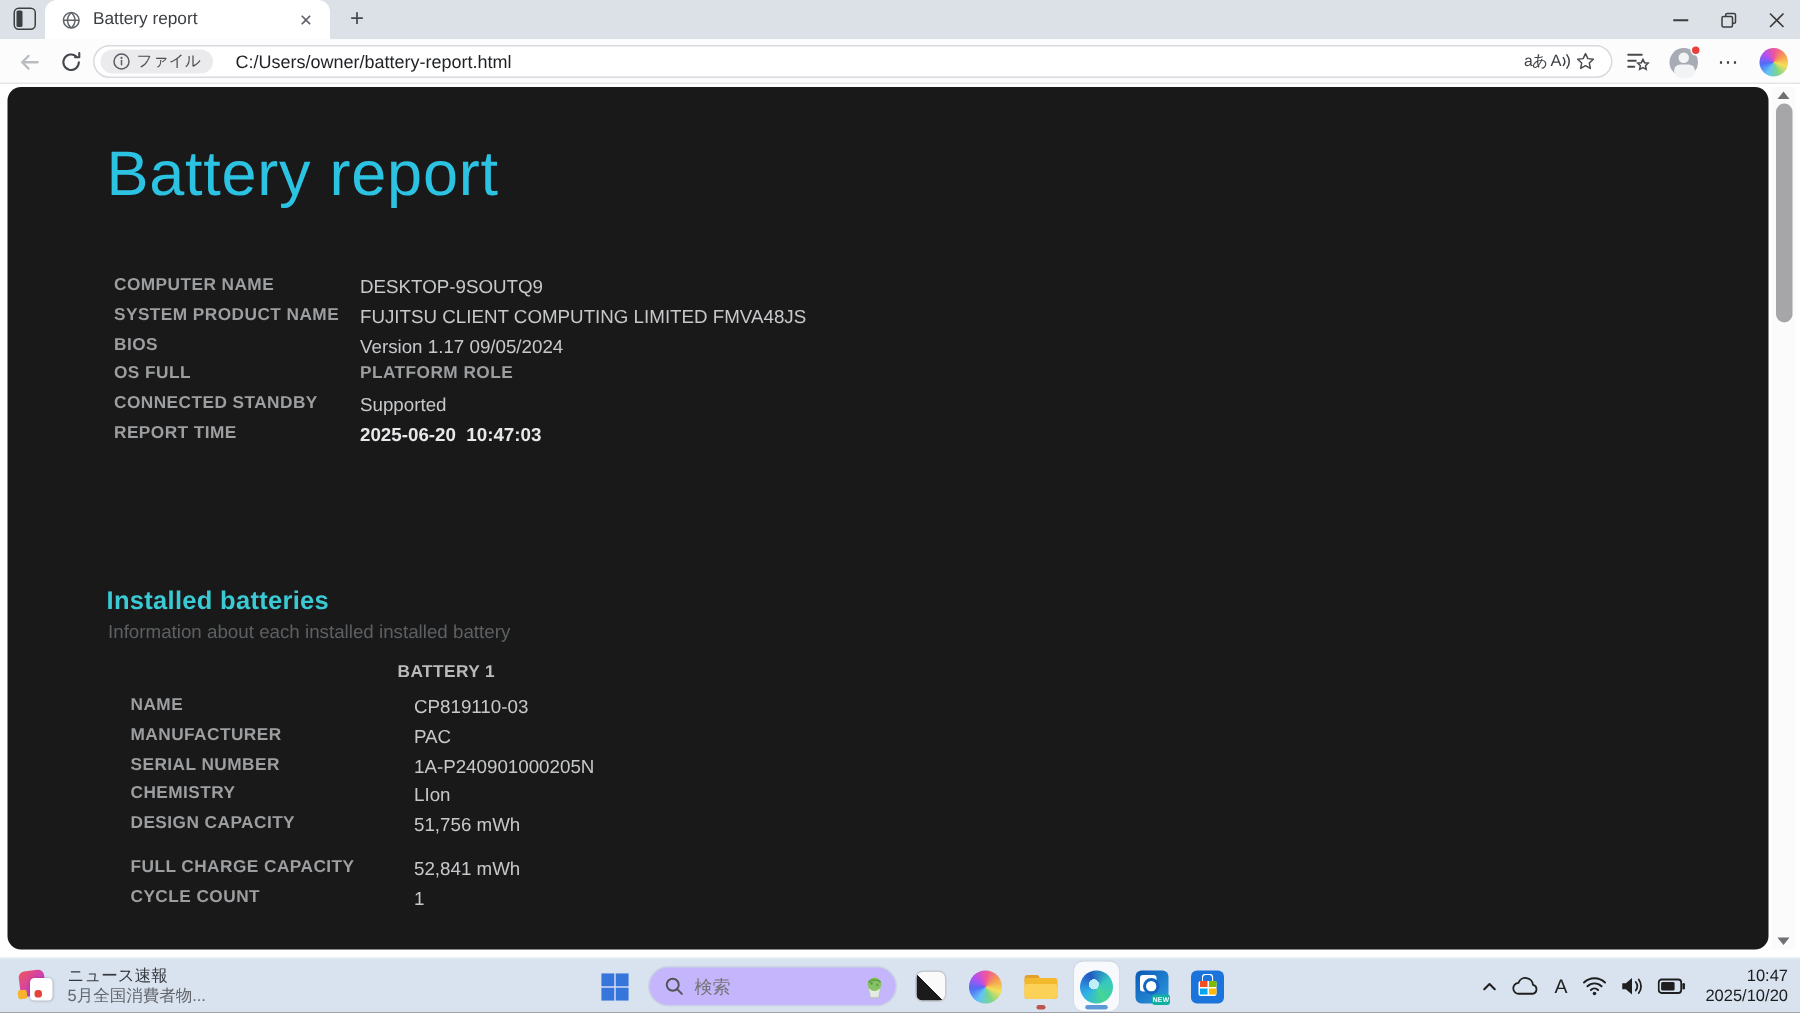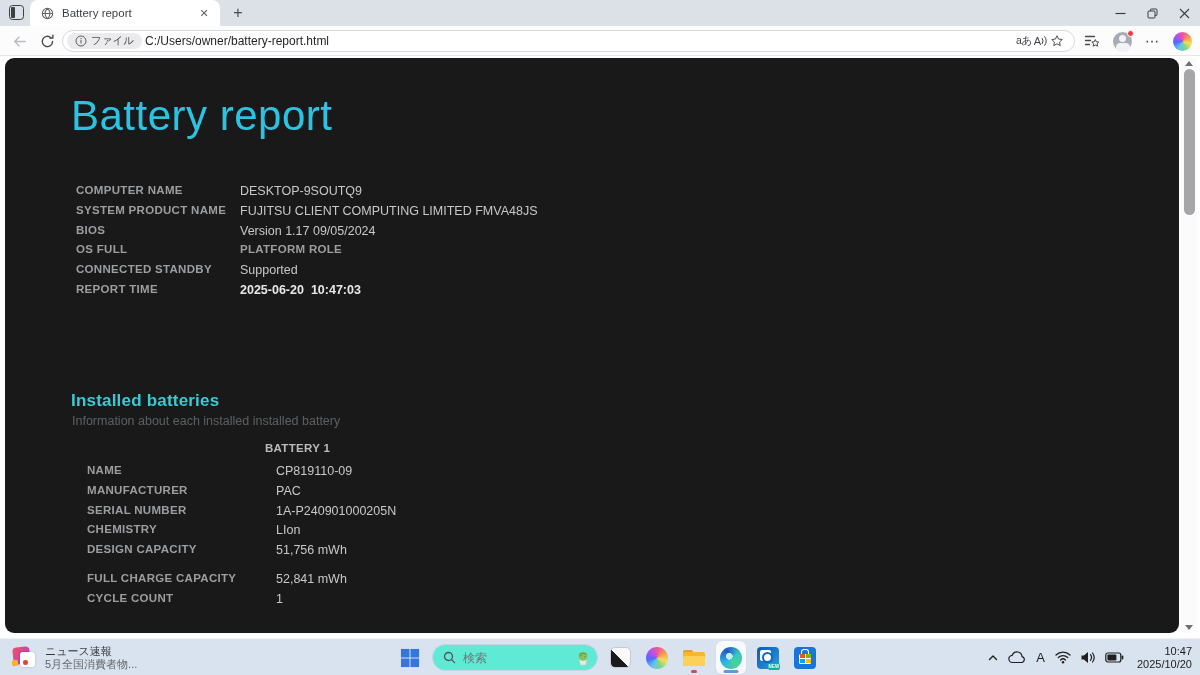--- a/index.html
+++ b/index.html
@@ -15,21 +15,21 @@
   .tab-close { font-size:11px; color:#5f6368; width:16px; height:16px; display:flex; align-items:center; justify-content:center; border-radius:4px; }
   .newtab { position:absolute; left:228px; top:3px; width:20px; height:20px; display:flex; align-items:center; justify-content:center; font-size:16px; color:#45484c; font-weight:300; }
   .wctrls { position:absolute; right:0; top:0; height:26px; display:flex; }
   .wctrl { width:32px; height:26px; display:flex; align-items:center; justify-content:center; }
 
   .toolbar { position:absolute; left:0; top:26px; width:1200px; height:30px; background:#fcfcfd; border-bottom:1px solid #e3e5e8; }
   .navbtn { position:absolute; top:6px; width:18px; height:18px; display:flex; align-items:center; justify-content:center; }
   .addressbar { position:absolute; left:62px; top:4px; width:1013px; height:22px; background:#fff; border:1px solid #d7dade; border-radius:12px; display:flex; align-items:center; padding:0 10px 0 4px; }
   .chip { height:16px; background:#ebebed; border-radius:9px; display:flex; align-items:center; gap:4px; padding:0 8px; }
   .chip-label { font-size:10.5px; color:#4a4d52; }
-  .url { font-size:12px; color:#1f2124; margin-left:3px; flex:1; white-space:nowrap; overflow:hidden; }
+  .url { font-size:12px; color:#1f2124; margin-left:15px; flex:1; white-space:nowrap; overflow:hidden; }
   .abar-icons { display:flex; align-items:center; gap:2px; }
   .translate-g { font-size:10.5px; color:#3f4246; letter-spacing:-0.5px; }
   .toolbar-right { position:absolute; right:8px; top:4px; height:22px; display:flex; align-items:center; gap:13px; }
   .avatar { width:19px; height:19px; border-radius:50%; background:#a7abb3; position:relative; overflow:visible; }
   .avatar::before { content:""; position:absolute; left:6px; top:3.5px; width:7px; height:7px; border-radius:50%; background:#f2f3f5; }
   .avatar::after { content:""; position:absolute; left:2.5px; top:11px; width:14px; height:9px; border-radius:7px 7px 8px 8px; background:#f2f3f5; }
   .avatar .dot { position:absolute; right:-2px; top:-2px; width:7px; height:7px; border-radius:50%; background:#e8413c; border:1.5px solid #fcfcfd; z-index:2; }
   .more { font-size:14px; color:#3f4246; letter-spacing:1px; }
   .copilot { width:19px; height:19px; border-radius:50%; background:conic-gradient(from 210deg,#62c3f5,#4f6df5,#b44ff0,#f0569a,#f59b50,#f5de58,#7ad68a,#62c3f5); }
 
@@ -58,21 +58,21 @@
   .taskbar { position:absolute; left:0; top:638px; width:1200px; height:37px; background:#d9e2ef; border-top:1px solid #eef2f8; }
   .widget { position:absolute; left:12px; top:0; height:37px; display:flex; align-items:center; gap:8px; }
   .widget-ic { width:25px; height:25px; position:relative; }
   .widget-ic .back { position:absolute; left:1px; top:2px; width:17px; height:17px; border-radius:4px; background:linear-gradient(140deg,#f2545b,#c13ad1 75%); transform:rotate(-7deg); }
   .widget-ic .chipy { position:absolute; left:0; top:15px; width:6px; height:6px; background:#f7b32b; border-radius:1.5px; transform:rotate(-7deg); }
   .widget-ic .front { position:absolute; left:8px; top:7px; width:15px; height:15px; background:#fff; border-radius:3px; box-shadow:0 0 2px rgba(0,0,0,.25); }
   .widget-ic .front::before { content:""; position:absolute; left:3px; top:8px; width:4.5px; height:4.5px; border-radius:50%; background:#e8413c; }
   .widget-t1 { font-size:11px; color:#35383c; line-height:12.5px; }
   .widget-t2 { font-size:11px; color:#63676c; line-height:12.5px; }
   .tb-center { position:absolute; left:395px; top:0; height:37px; display:flex; align-items:center; gap:7px; }
-  .searchbox { width:166px; height:27px; background:#5eead4; border:1px solid #c9d3e2; border-radius:14px; display:flex; align-items:center; padding:0 5px 0 10px; gap:7px; }
+  .searchbox { width:166px; height:27px; background:#c4b5fd; border:1px solid #c9d3e2; border-radius:14px; display:flex; align-items:center; padding:0 5px 0 10px; gap:7px; }
   .searchbox input { border:none; outline:none; flex:1; font-size:12px; color:#50545a; background:transparent; width:90px; font-family:"Liberation Sans",sans-serif; }
   .appbtn { width:30px; height:33px; position:relative; display:flex; align-items:center; justify-content:center; border-radius:6px; }
   .appbtn.active { background:rgba(255,255,255,.78); box-shadow:0 0 1px rgba(0,0,0,.15); }
   .runbar { position:absolute; bottom:1px; left:50%; transform:translateX(-50%); height:3px; border-radius:2px; }
   .runbar.edge { width:15px; background:#5e9ad8; }
   .runbar.red { width:6px; background:#bd564f; }
   .ic-bw { width:21px; height:21px; border-radius:5px; border:1px solid #c6cad0; background:linear-gradient(45deg,#1b1b1b 46%,#fafafa 46%); }
   .ic-copilot { width:22px; height:22px; border-radius:50%; background:conic-gradient(from 210deg,#62c3f5,#4f6df5,#b44ff0,#f0569a,#f59b50,#f5de58,#7ad68a,#62c3f5); }
   .ic-folder { width:24px; height:22px; position:relative; }
   .ic-folder .ftab { position:absolute; left:1px; top:3px; width:10px; height:6px; background:#e0a22a; border-radius:2px; }
@@ -193,21 +193,21 @@
     <span class="lbl">REPORT TIME</span>
       <span class="val strong">2025-06-20  10:47:03</span>
   </div>
 
   <div class="section-h" style="color: rgb(59, 201, 212);">Installed batteries</div>
   <div class="section-sub">Information about each installed installed battery</div>
   <div class="batt-colhead">BATTERY 1</div>
 
   <div class="battgrid g1">
     <span class="lbl">NAME</span>
-      <span class="val">CP819110-09</span>
+      <span class="val">CP819110-03</span>
     <span class="lbl">MANUFACTURER</span>
       <span class="val">PAC</span>
     <span class="lbl">SERIAL NUMBER</span>
       <span class="val">1A-P240901000205N</span>
     <span class="lbl">CHEMISTRY</span>
       <span class="val">LIon</span>
     <span class="lbl">DESIGN CAPACITY</span>
       <span class="val">51,756 mWh</span>
   </div>
   <div class="battgrid g2">

